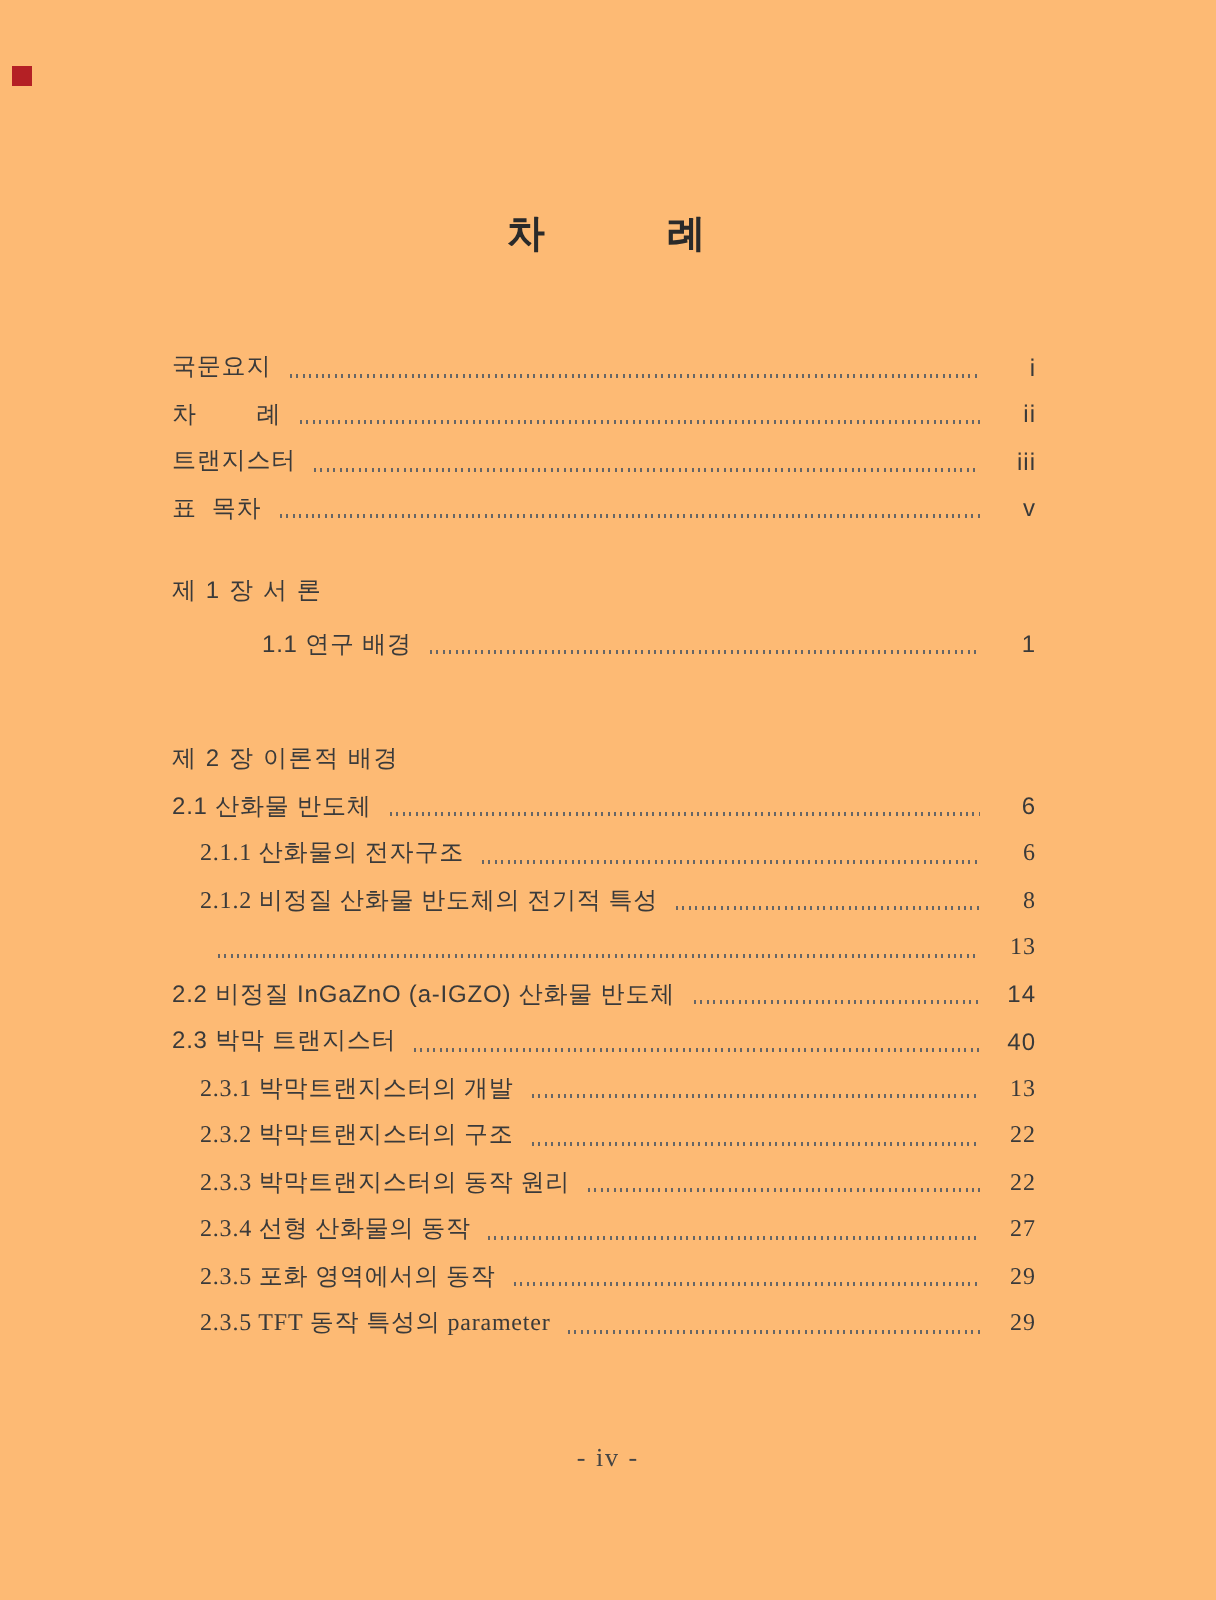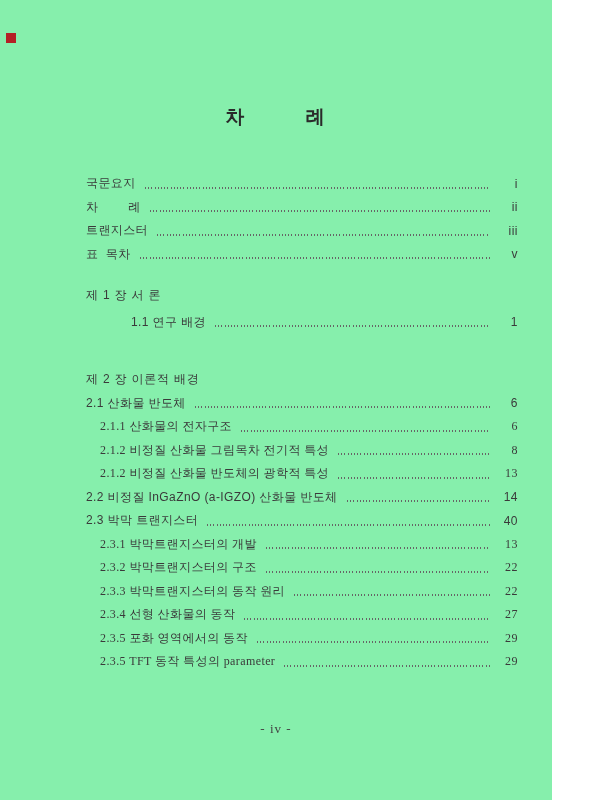--- a/index.html
+++ b/index.html
@@ -1,20 +1,20 @@
 <!DOCTYPE html>
 <html><head>
 <meta charset="utf-8">
 <style>
   html, body { margin: 0; padding: 0; background: #ffffff; }
   .page {
     position: relative;
-    width: 552px;
+    width: 608px;
     height: 800px;
-    background: #86efac;
+    background: #fdba74;
     overflow: hidden;
     font-family: "Liberation Sans", "DejaVu Sans", sans-serif;
     color: #3a3a3a;
   }
   .red-marker {
     position: absolute;
     left: 6px;
     top: 33px;
     width: 10px;
     height: 10px;
@@ -130,26 +130,25 @@
       <span class="lbl">2.1 산화물 반도체</span>
       <span class="dots"></span>
       <span class="pg">6</span>
     </div>
     <div class="row indent">
       <span class="lbl">2.1.1 산화물의 전자구조</span>
       <span class="dots"></span>
       <span class="pg">6</span>
     </div>
     <div class="row indent">
-      <span class="lbl">2.1.2 비정질 산화물 그림목차 전기적 특성</span>
+      <span class="lbl">2.1.2 비정질 산화물 반도체의 전기적 특성</span>
       <span class="dots"></span>
       <span class="pg">8</span>
     </div>
     <div class="row indent">
-      <span class="lbl">2.1.2 비정질 산화물 반도체의 광학적 특성</span>
       <span class="dots"></span>
       <span class="pg">13</span>
     </div>
     <div class="row">
       <span class="lbl">2.2 비정질 InGaZnO (a-IGZO) 산화물 반도체</span>
       <span class="dots"></span>
       <span class="pg">14</span>
     </div>
     <div class="row">
       <span class="lbl">2.3 박막 트랜지스터</span>

